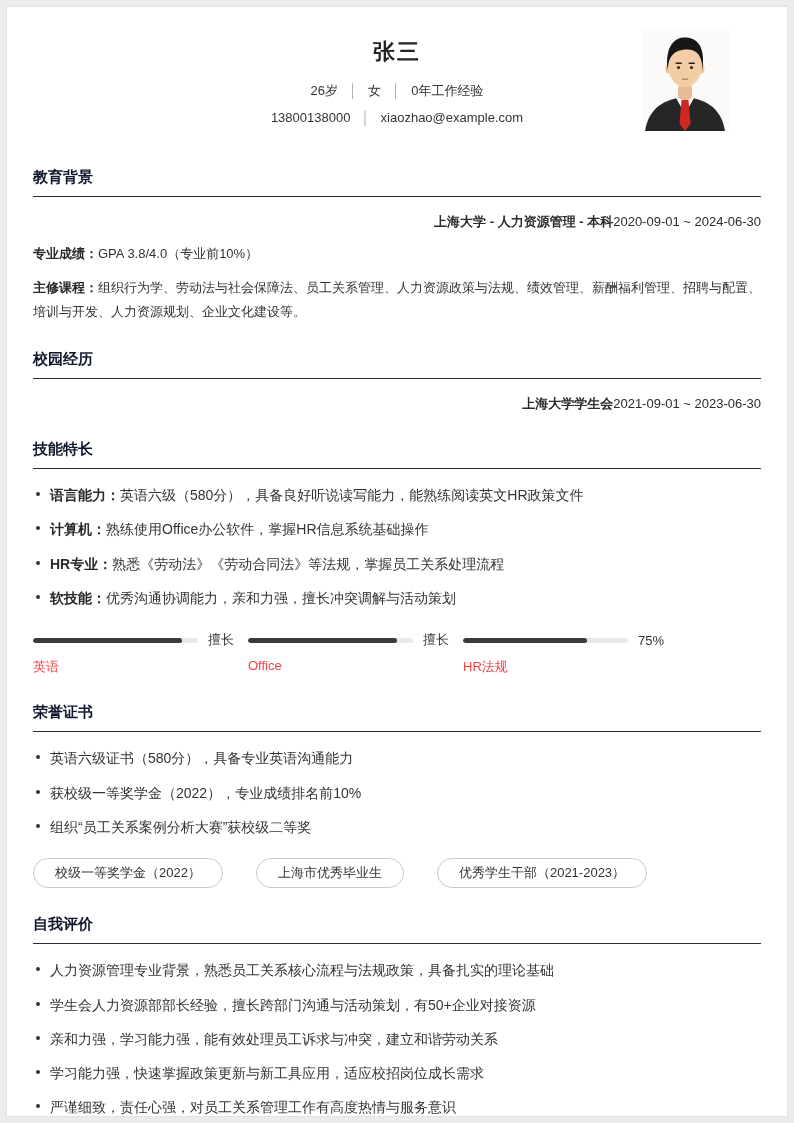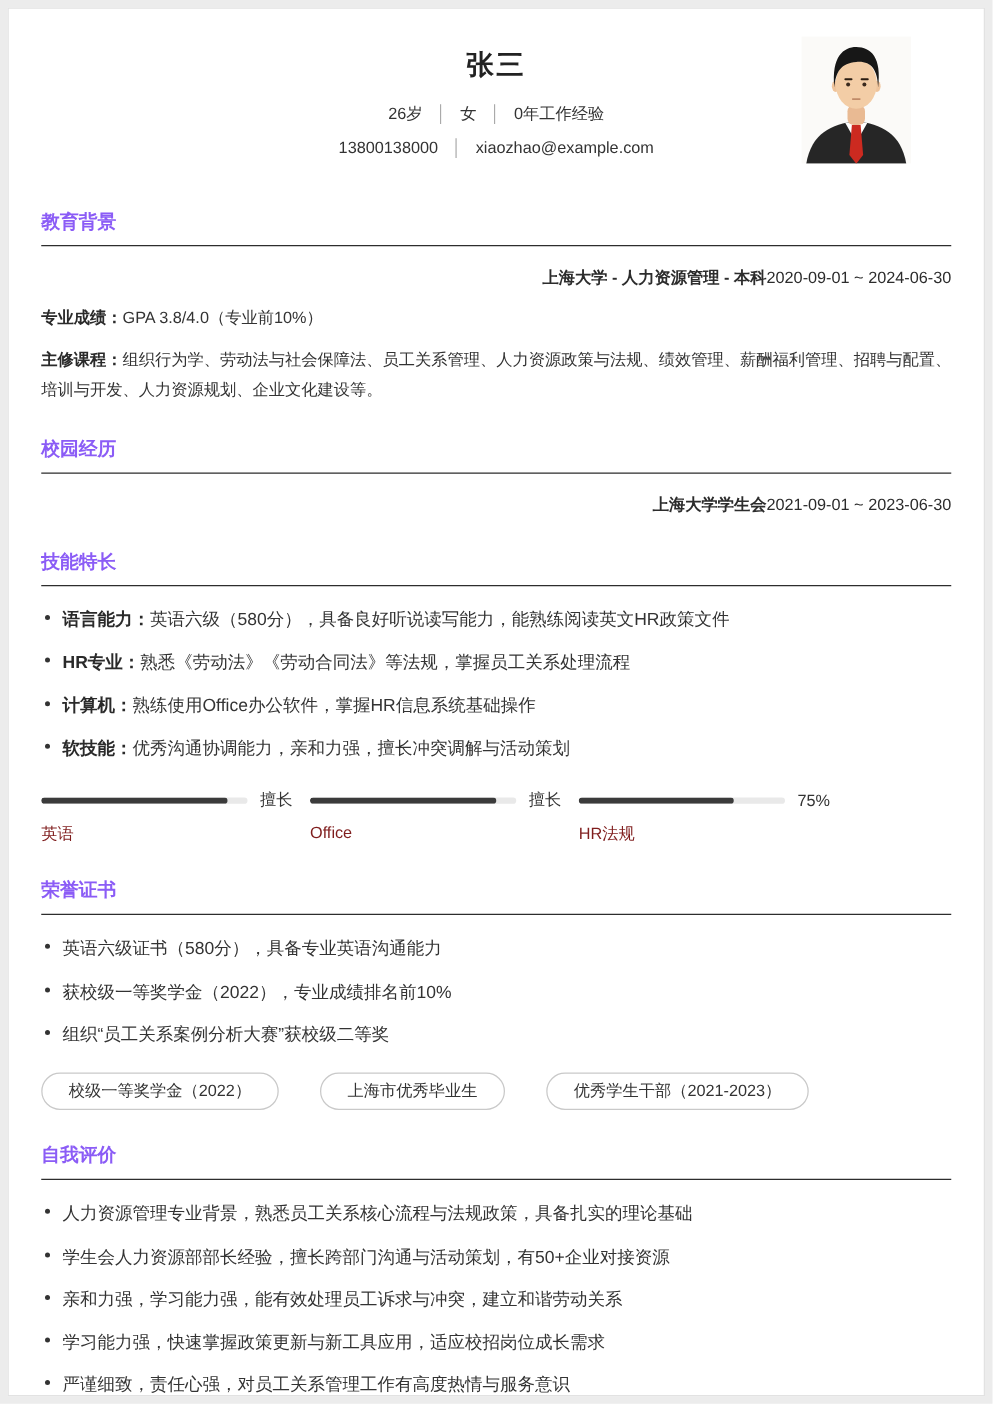--- a/index.html
+++ b/index.html
@@ -16,21 +16,21 @@
   
   .header { position: relative; text-align: center; padding: 10px 0 6px; }
   .name { font-size: 22px; font-weight: bold; color: #222; letter-spacing: 2px; margin-bottom: 15px; }
   .header-line { font-size: 13px; color: #333; margin-bottom: 10px; }
   .intent-label { margin-right: 5px; }
   .sep { color: #aaa; margin: 0 11px; font-weight: normal; }
   .photo { position: absolute; top: 2px; right: 32px; width: 88px; height: 102px; overflow: hidden; }
   
   .section { margin-top: 27px; }
   .section-title {
-    font-size: 15px; font-weight: bold; color: #8b5cf6;
+    font-size: 15px; font-weight: bold; color: #0f172a;
     padding-bottom: 9px; border-bottom: 1.5px solid #2d2d2d;
   }
   .section-body { padding-top: 16px; }
   .row-flex { display: flex; justify-content: flex-end; align-items: baseline; font-size: 13px; color: #2c2c2c; }
   .row-title { font-weight: bold; }
   .detail { font-size: 13px; color: #333; margin-top: 11px; line-height: 1.8; }
   .detail b { color: #2a2a2a; }
   
   ul.blist { list-style: none; }
   ul.blist li {
@@ -43,21 +43,21 @@
     width: 4px; height: 4px; border-radius: 50%; background: #333;
   }
   ul.blist b { color: #2a2a2a; }
   
   .bars { display: flex; margin-top: 24px; }
   .bar-group { width: 215px; }
   .bar-line { display: flex; align-items: center; height: 16px; text-align: right; }
   .bar-track { width: 165px; height: 5px; border-radius: 3px; background: #e9e9e9; overflow: hidden; }
   .bar-fill { height: 100%; border-radius: 3px; background: #3b3b3b; }
   .bar-label { margin-left: 10px; font-size: 13px; color: #333; }
-  .bar-name { margin-top: 10px; font-size: 13px; color: #7f1d1d; }
+  .bar-name { margin-top: 10px; font-size: 13px; color: #ef4444; }
   
   .badges { display: flex; gap: 33px; margin-top: 21px; }
   .badge {
     border: 1px solid #c9c9c9; border-radius: 15px;
     padding: 5px 21px; font-size: 13px; color: #333; background: #fff;
   }
 </style>
 </head>
 <body>
 
@@ -119,22 +119,22 @@
         <span>2021-09-01 ~ 2023-06-30</span>
       </div>
     </div>
   </div>
 
   <div class="section">
     <div class="section-title">技能特长</div>
     <div class="section-body">
       <ul class="blist">
         <li><span class="dot"></span><b>语言能力：</b><span>英语六级（580分），具备良好听说读写能力，能熟练阅读英文HR政策文件</span></li>
+        <li><span class="dot"></span><b>计算机：</b><span>熟练使用Office办公软件，掌握HR信息系统基础操作</span></li>
         <li><span class="dot"></span><b>HR专业：</b><span>熟悉《劳动法》《劳动合同法》等法规，掌握员工关系处理流程</span></li>
-        <li><span class="dot"></span><b>计算机：</b><span>熟练使用Office办公软件，掌握HR信息系统基础操作</span></li>
         <li><span class="dot"></span><b>软技能：</b><span>优秀沟通协调能力，亲和力强，擅长冲突调解与活动策划</span></li>
       </ul>
 
       <div class="bars">
         <div class="bar-group">
           <div class="bar-line">
             <div class="bar-track">
                 <div class="bar-fill" style="width: 90%;"></div>
               </div>
             <span class="bar-label">擅长</span>

